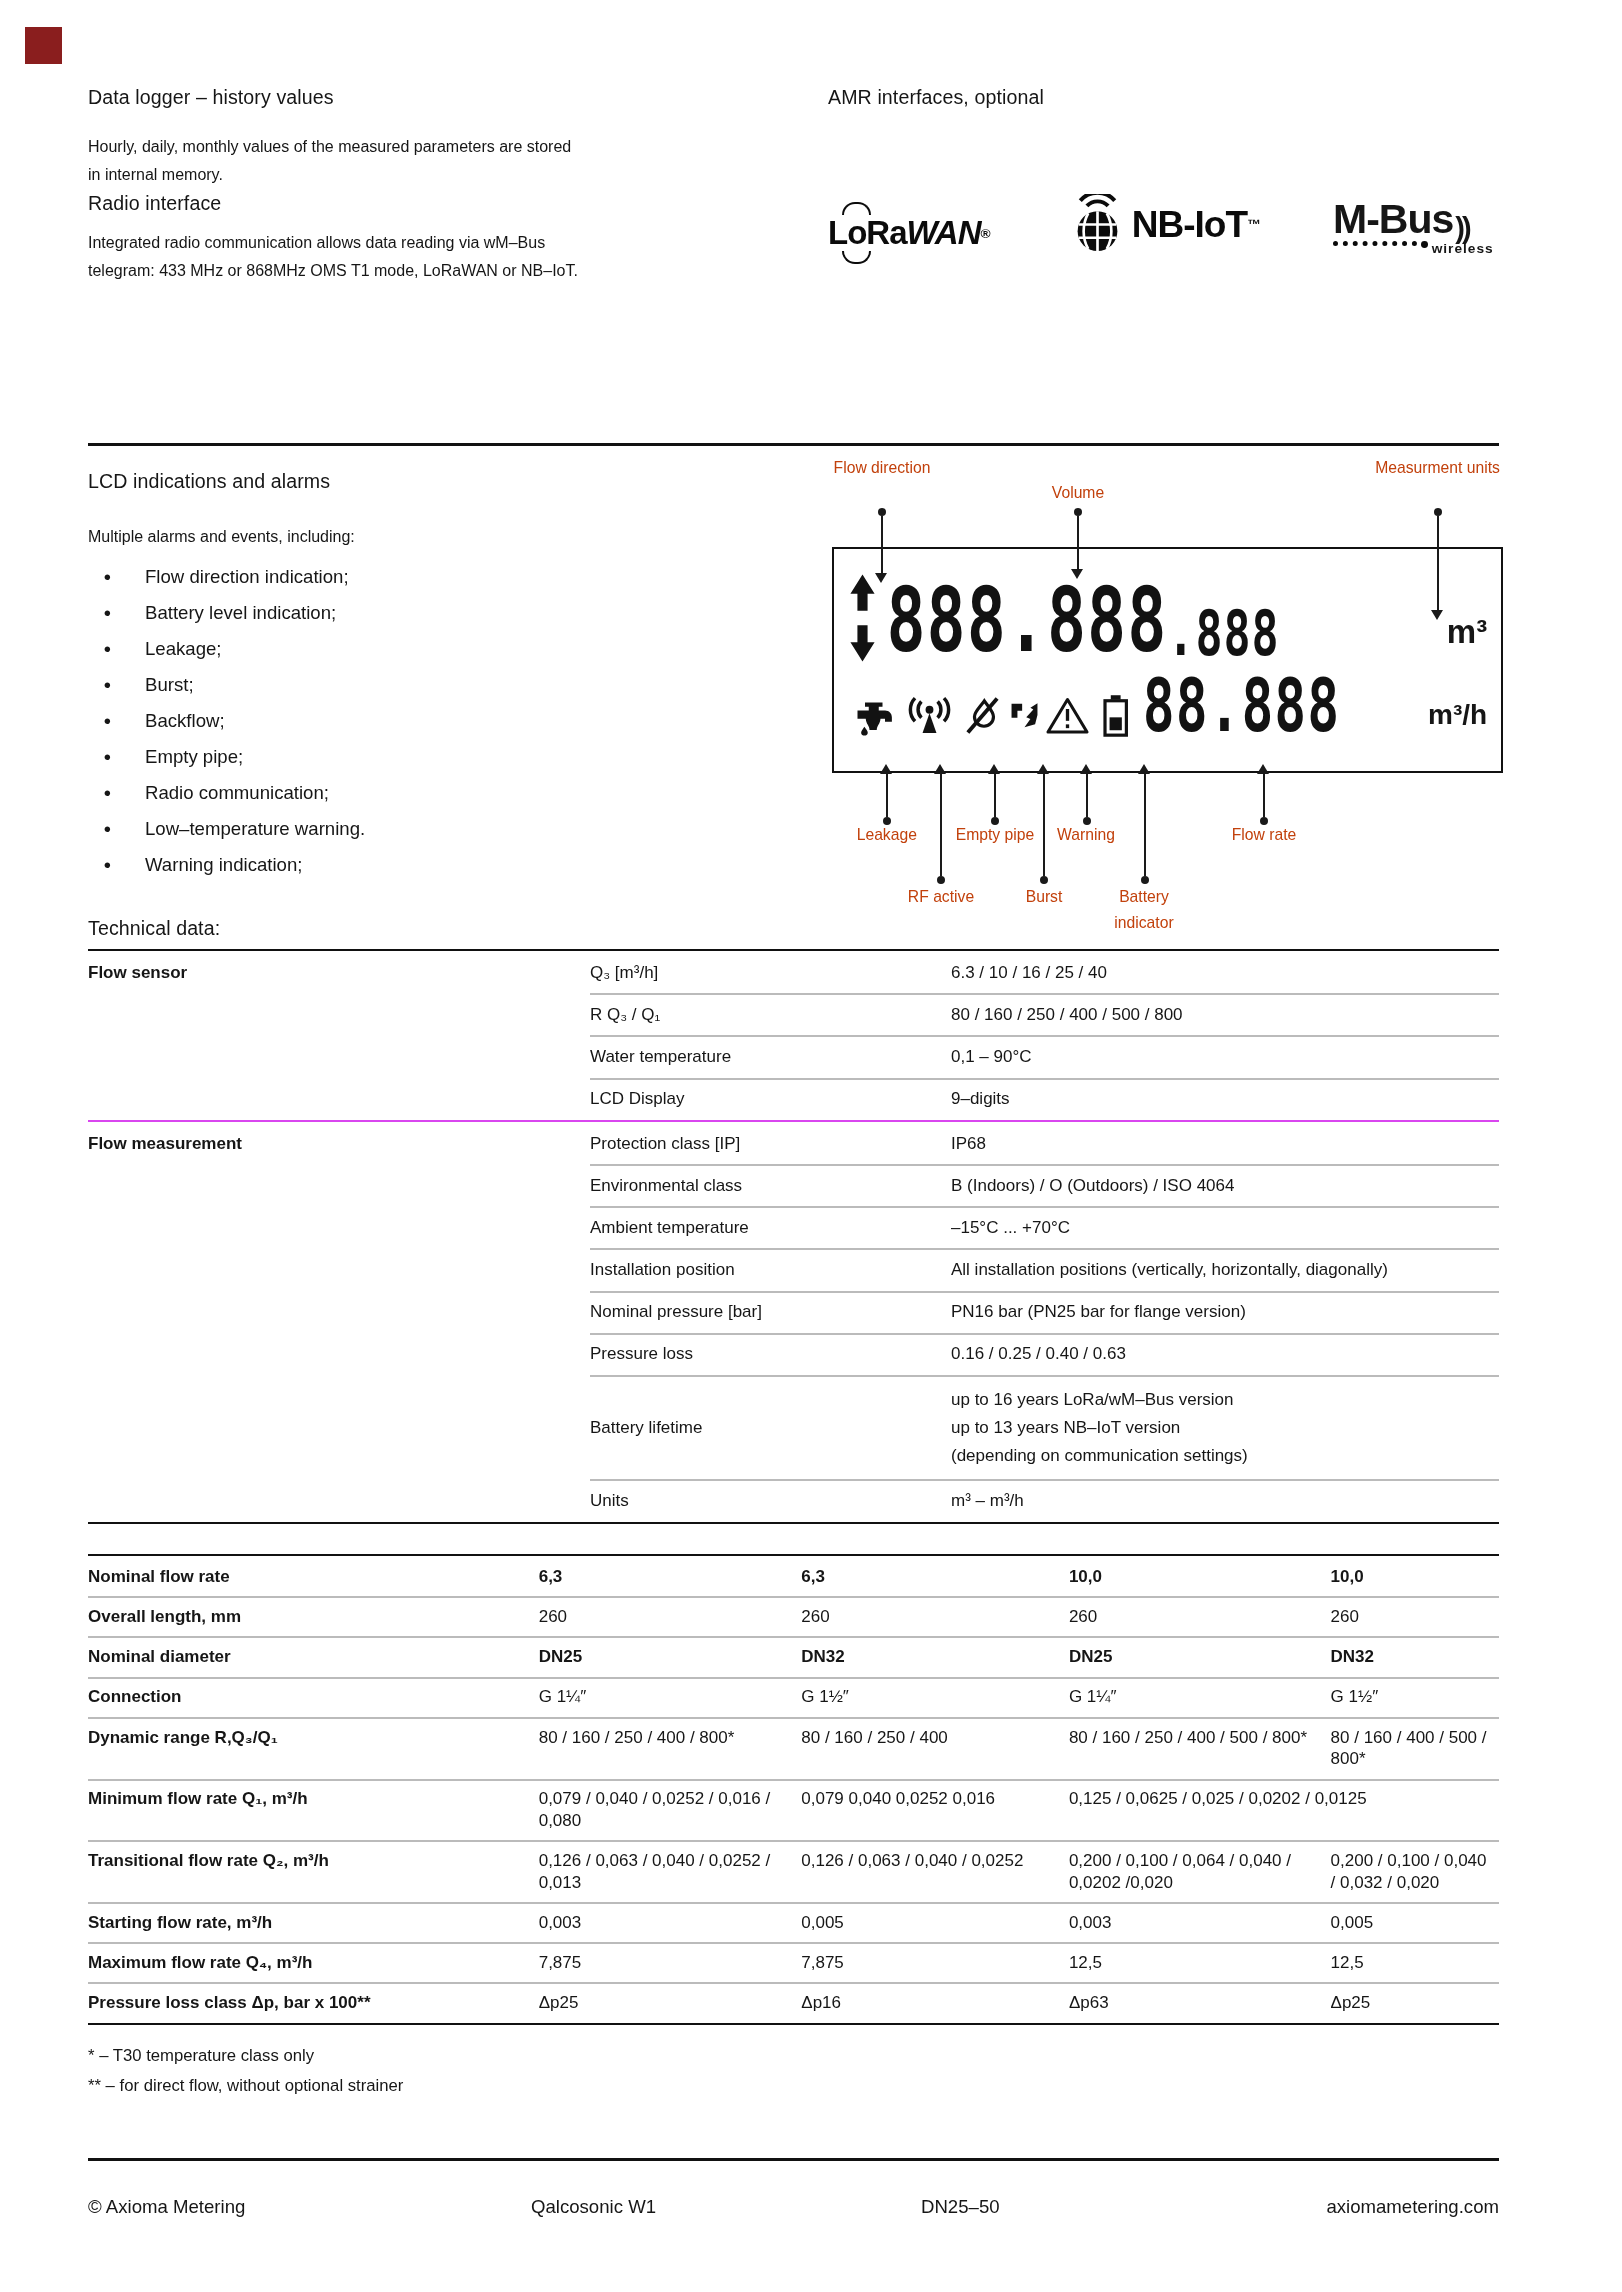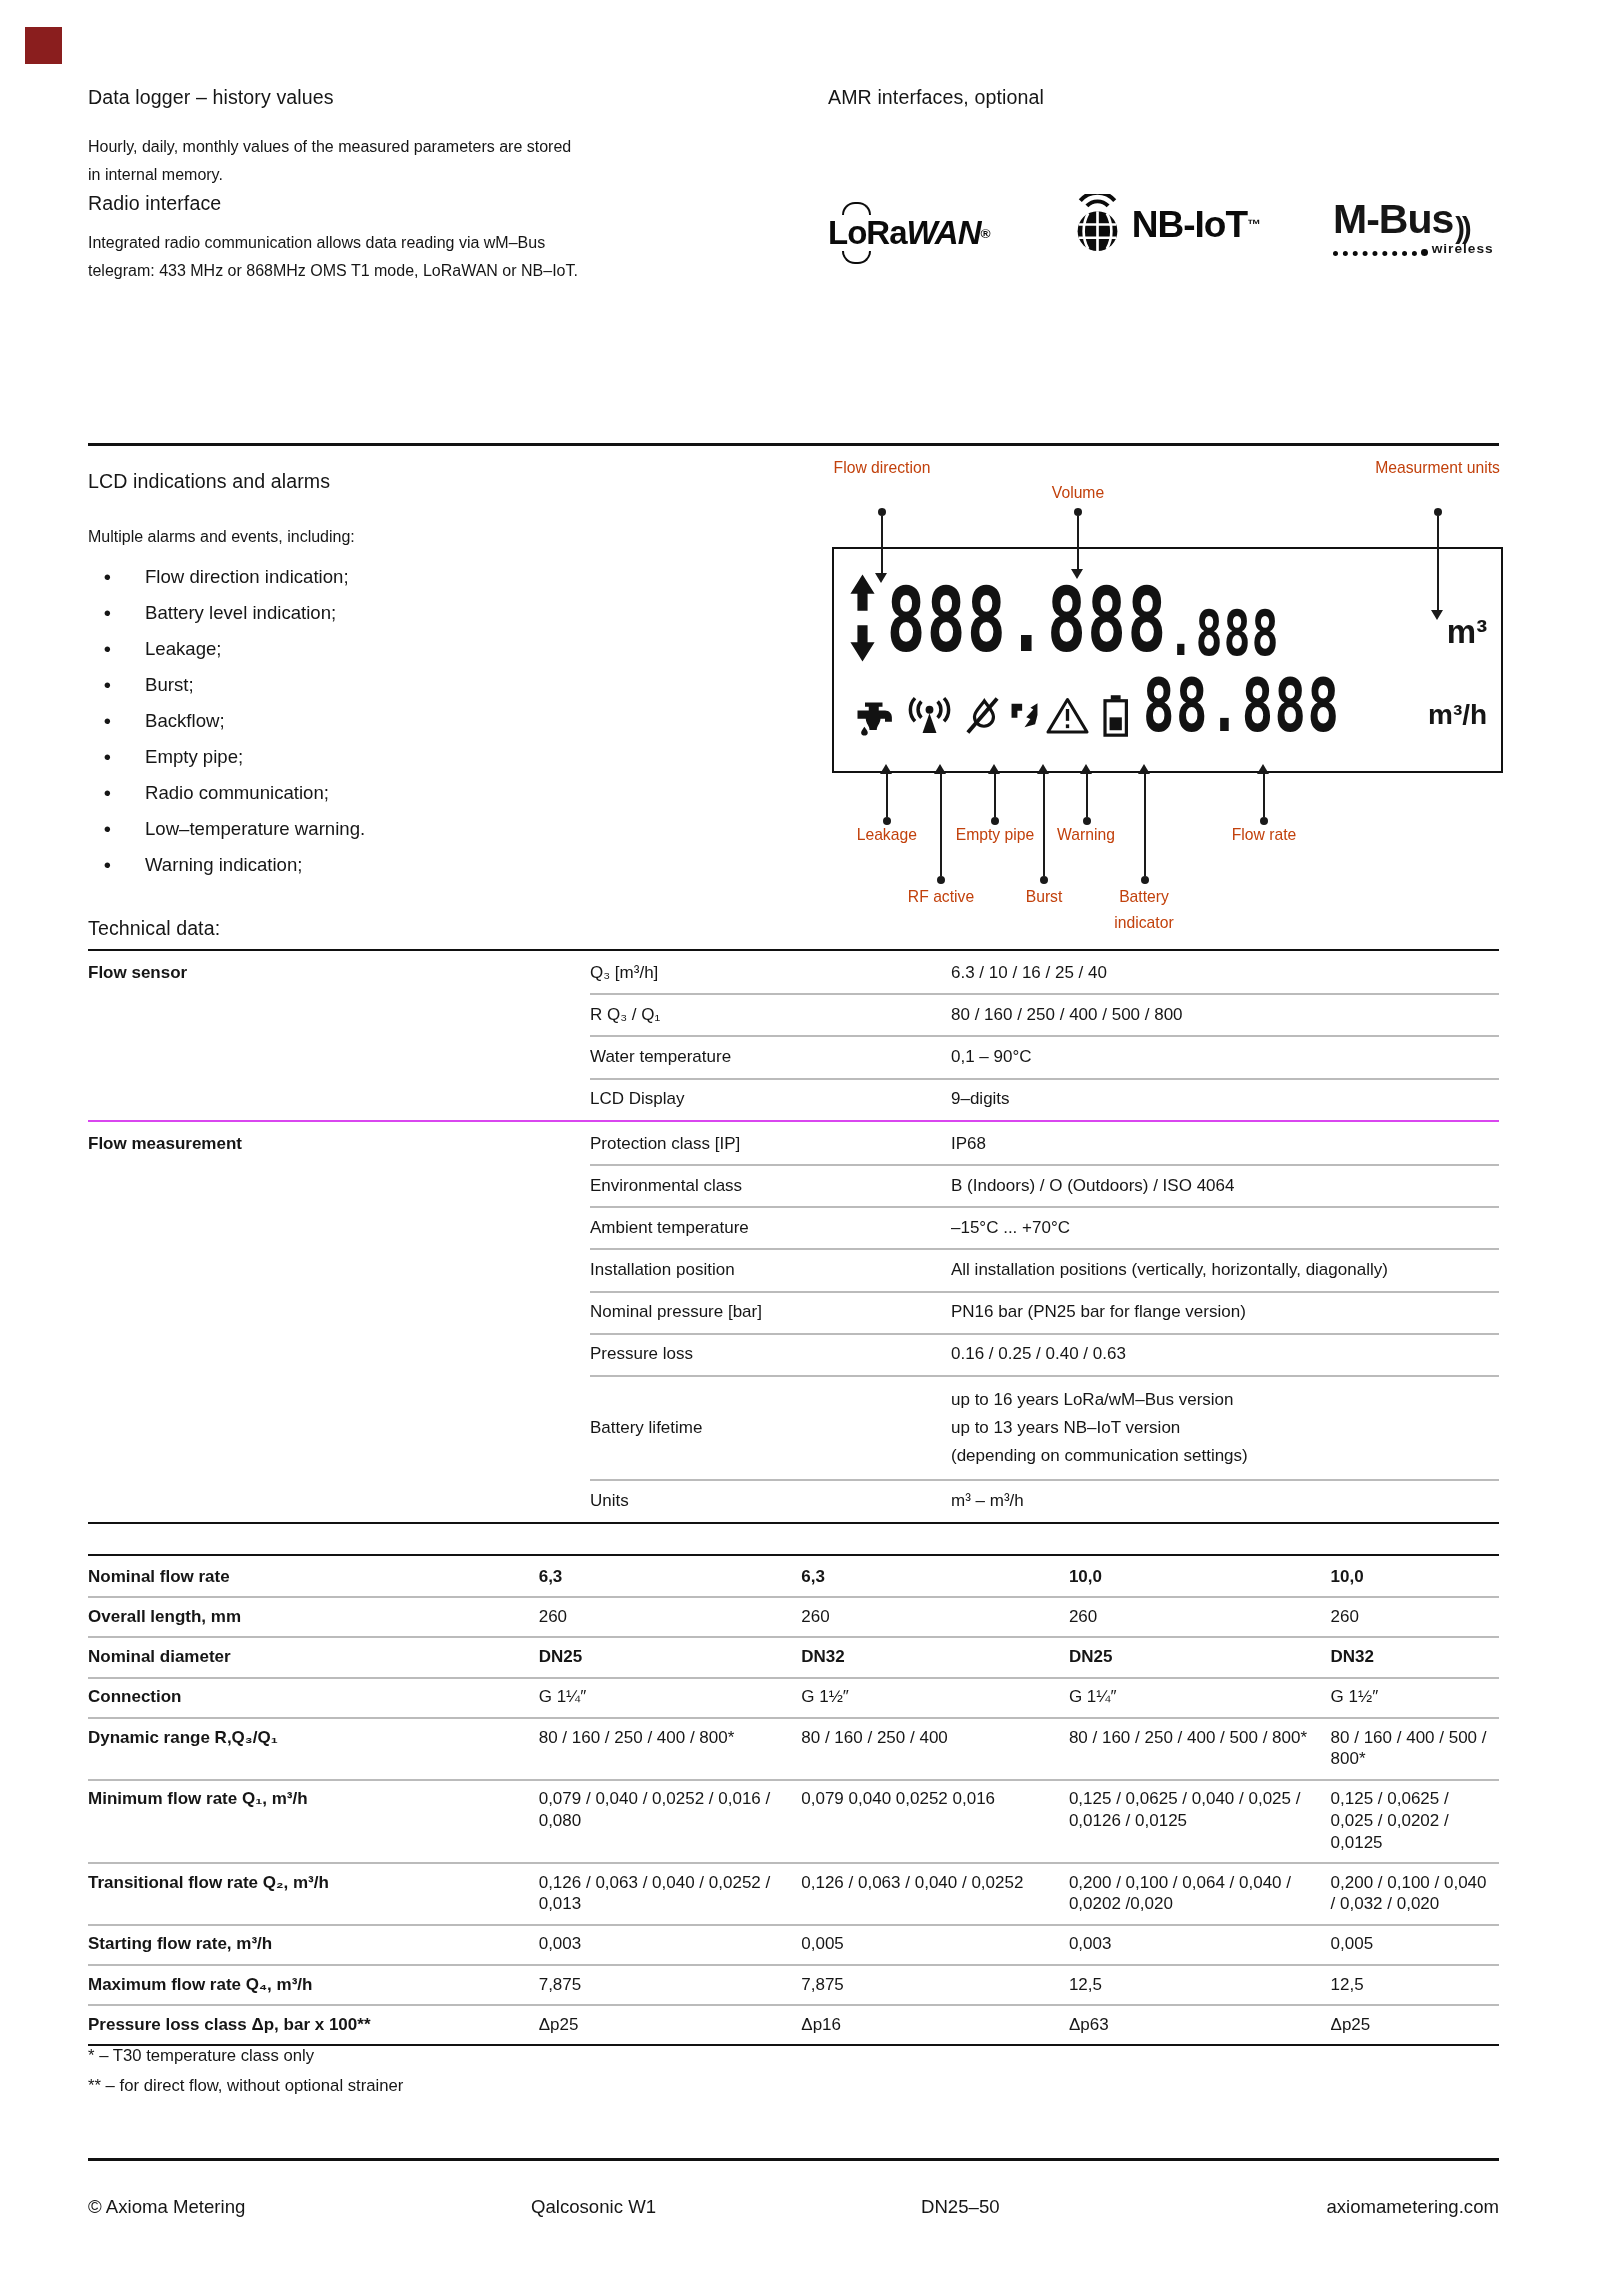--- a/index.html
+++ b/index.html
@@ -18,21 +18,21 @@
       border:2.9px solid #0b0b0b;border-bottom:none;border-radius:13.7px 13.7px 0 0}
   .lora-o::after{content:"";position:absolute;left:-4.9px;right:-4.9px;bottom:-11.8px;height:10.8px;
       border:2.9px solid #0b0b0b;border-top:none;border-radius:0 0 13.7px 13.7px}
   .lora-it{font-style:italic}
   .logo sup{font-size:13.7px;vertical-align:super}
   .logo-nbiot{font-weight:bold;font-size:37px;letter-spacing:-1px}
   .globe{margin-right:7.8px}
   .logo-mbus{display:block;font-weight:bold}
   .mbus-row{display:flex;align-items:flex-end}
   .mbus-text{font-size:41px;letter-spacing:-1px;line-height:39px}
-  .mbus-under{display:flex;justify-content:flex-end;align-items:flex-end;margin-top:2px}
+  .mbus-under{display:flex;justify-content:flex-end;align-items:flex-start;margin-top:2px}
   .mbus-dashes{width:84px;border-bottom:5.9px dotted #0b0b0b;margin-right:3.9px}
   .mbus-dot{width:6.9px;height:6.9px;border-radius:50%;background:#0b0b0b;margin-right:3.9px}
   .mbus-sub{font-size:13.7px;letter-spacing:1px;font-weight:bold}
   .mbus-waves{font-size:29px;font-weight:bold;margin-left:2px;letter-spacing:-2.9px;transform:translateY(5.9px)}
 
   
   .rule{background:#111;height:2.9px}
   .bullets{list-style:none;margin:0;padding:0}
   .bullets li{position:relative;padding-left:57px;font-size:18.6px;line-height:36px}
   .bullets li::before{content:"•";position:absolute;left:15.7px;font-size:20.6px}
@@ -326,21 +326,20 @@
       <div class="scl">Dynamic range R,Q₃/Q₁</div>
       <div class="scv">80 / 160 / 250 / 400 / 800*</div>
       <div class="scv3">80 / 160 / 250 / 400</div>
       <div class="scv4">80 / 160 / 250 / 400 / 500 / 800*</div>
       <div class="scv5">80 / 160 / 400 / 500 / 800*</div>
     </div>
     <div class="srow">
       <div class="scl">Minimum flow rate Q₁, m³/h</div>
       <div class="scv">0,079 / 0,040 / 0,0252 / 0,016 / 0,080</div>
       <div class="scv3">0,079 0,040 0,0252 0,016</div>
-      <div class="scv4">0,125 / 0,0625 / 0,040 / 0,025 / 0,0126 / 0,0125</div>
       <div class="scv5">0,125 / 0,0625 / 0,025 / 0,0202 / 0,0125</div>
     </div>
     <div class="srow">
       <div class="scl">Transitional flow rate Q₂, m³/h</div>
       <div class="scv">0,126 / 0,063 / 0,040 / 0,0252 / 0,013</div>
       <div class="scv3">0,126 / 0,063 / 0,040 / 0,0252</div>
       <div class="scv4">0,200 / 0,100 / 0,064 / 0,040 / 0,0202 /0,020</div>
       <div class="scv5">0,200 / 0,100 / 0,040 / 0,032 / 0,020</div>
     </div>
     <div class="srow">

